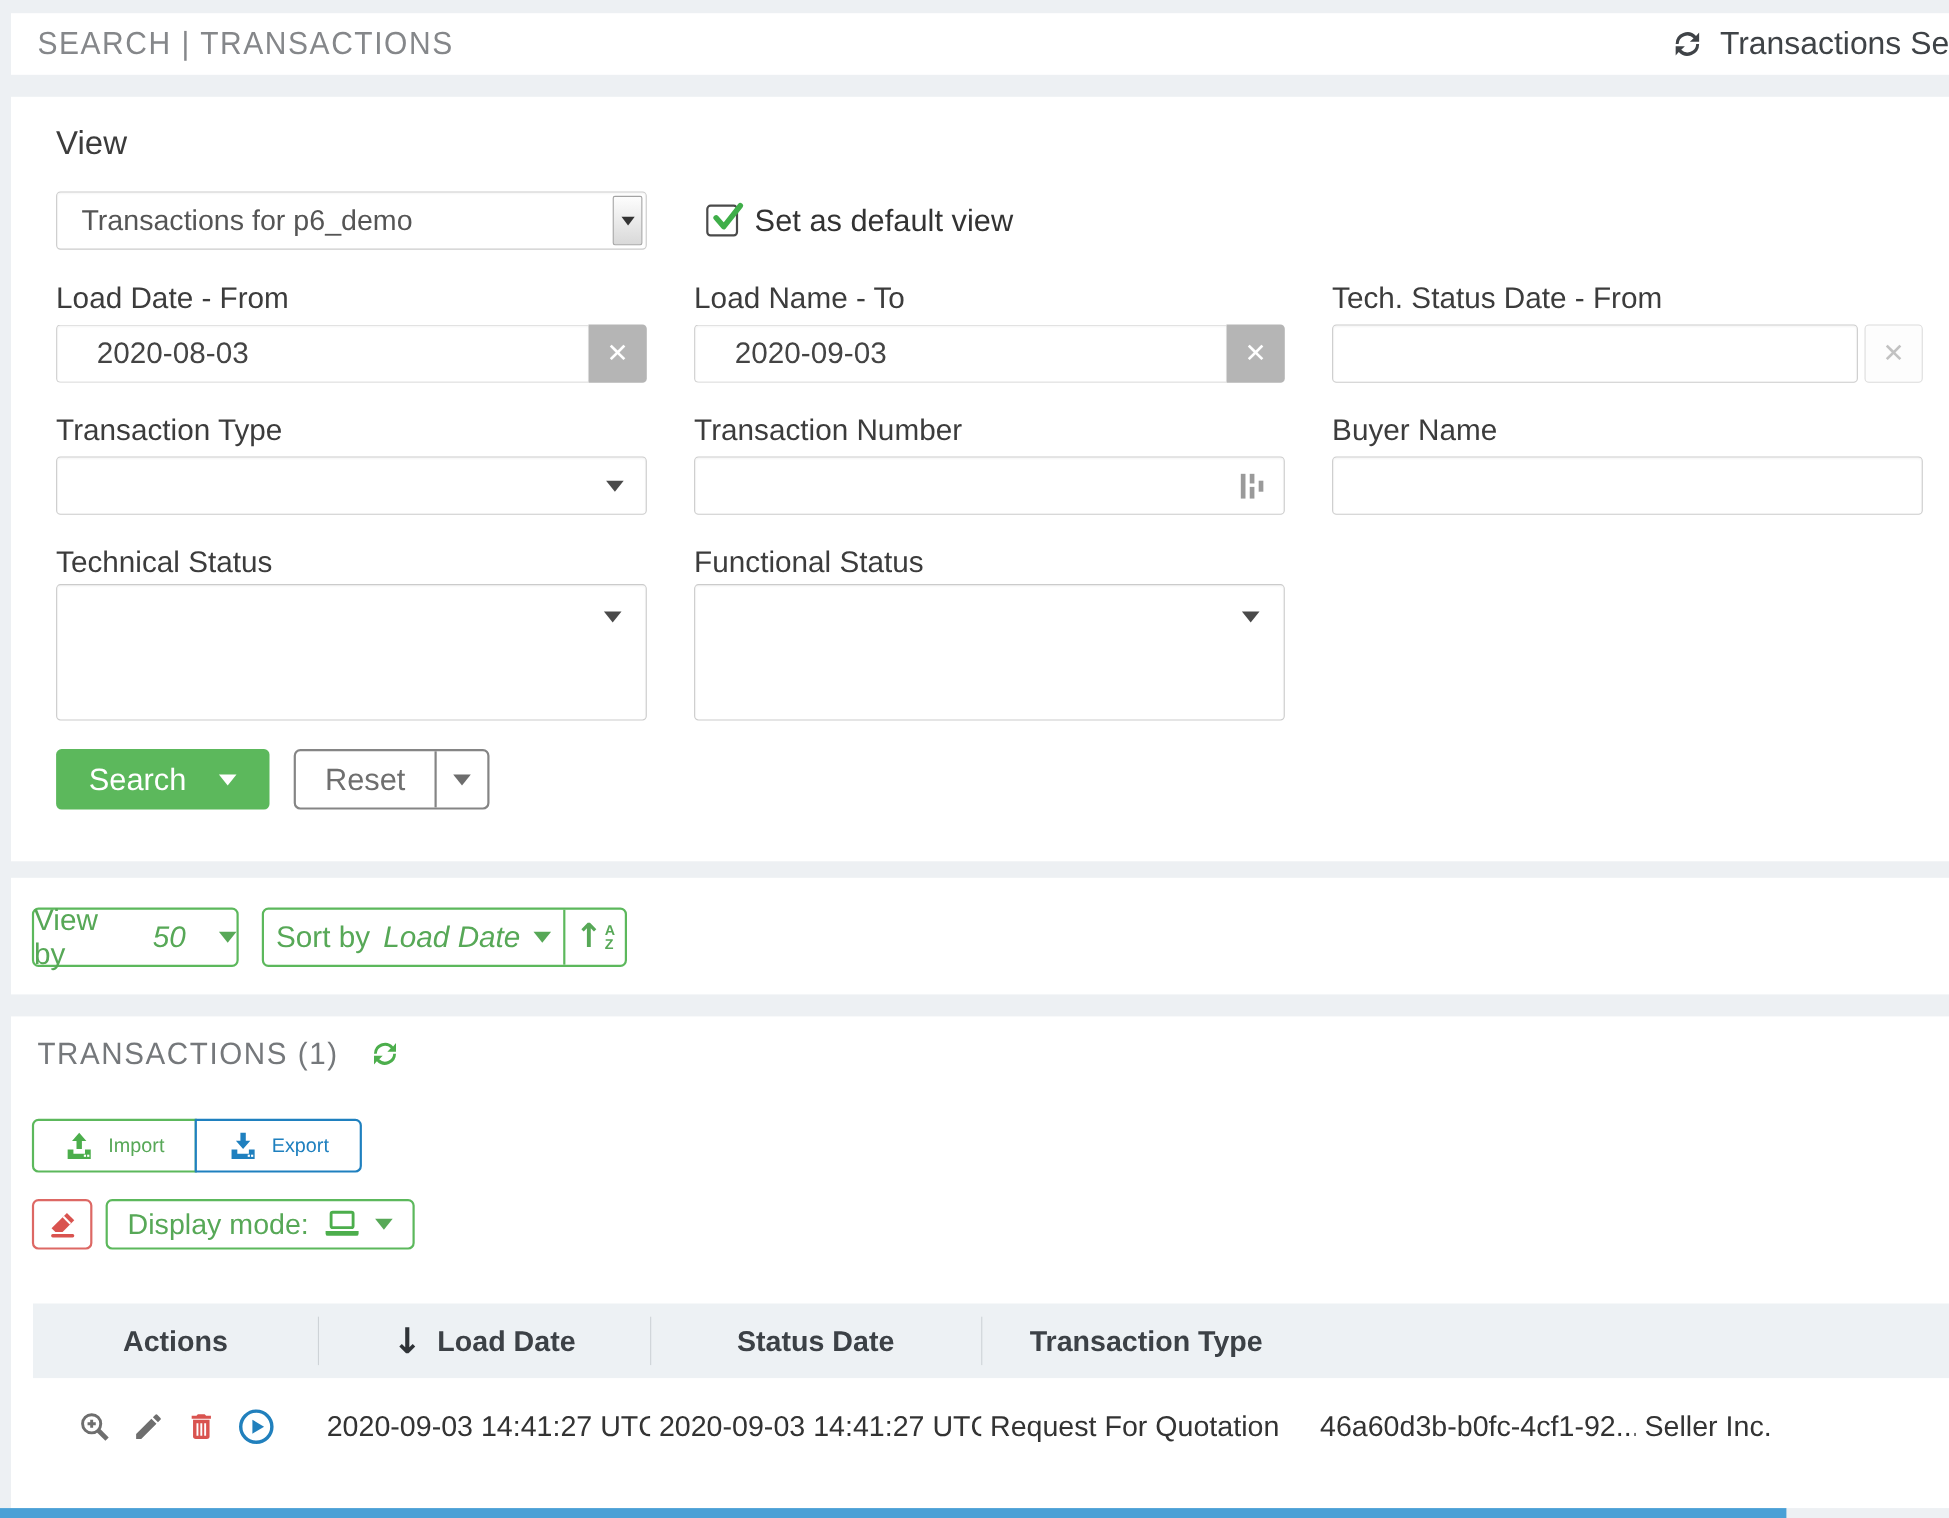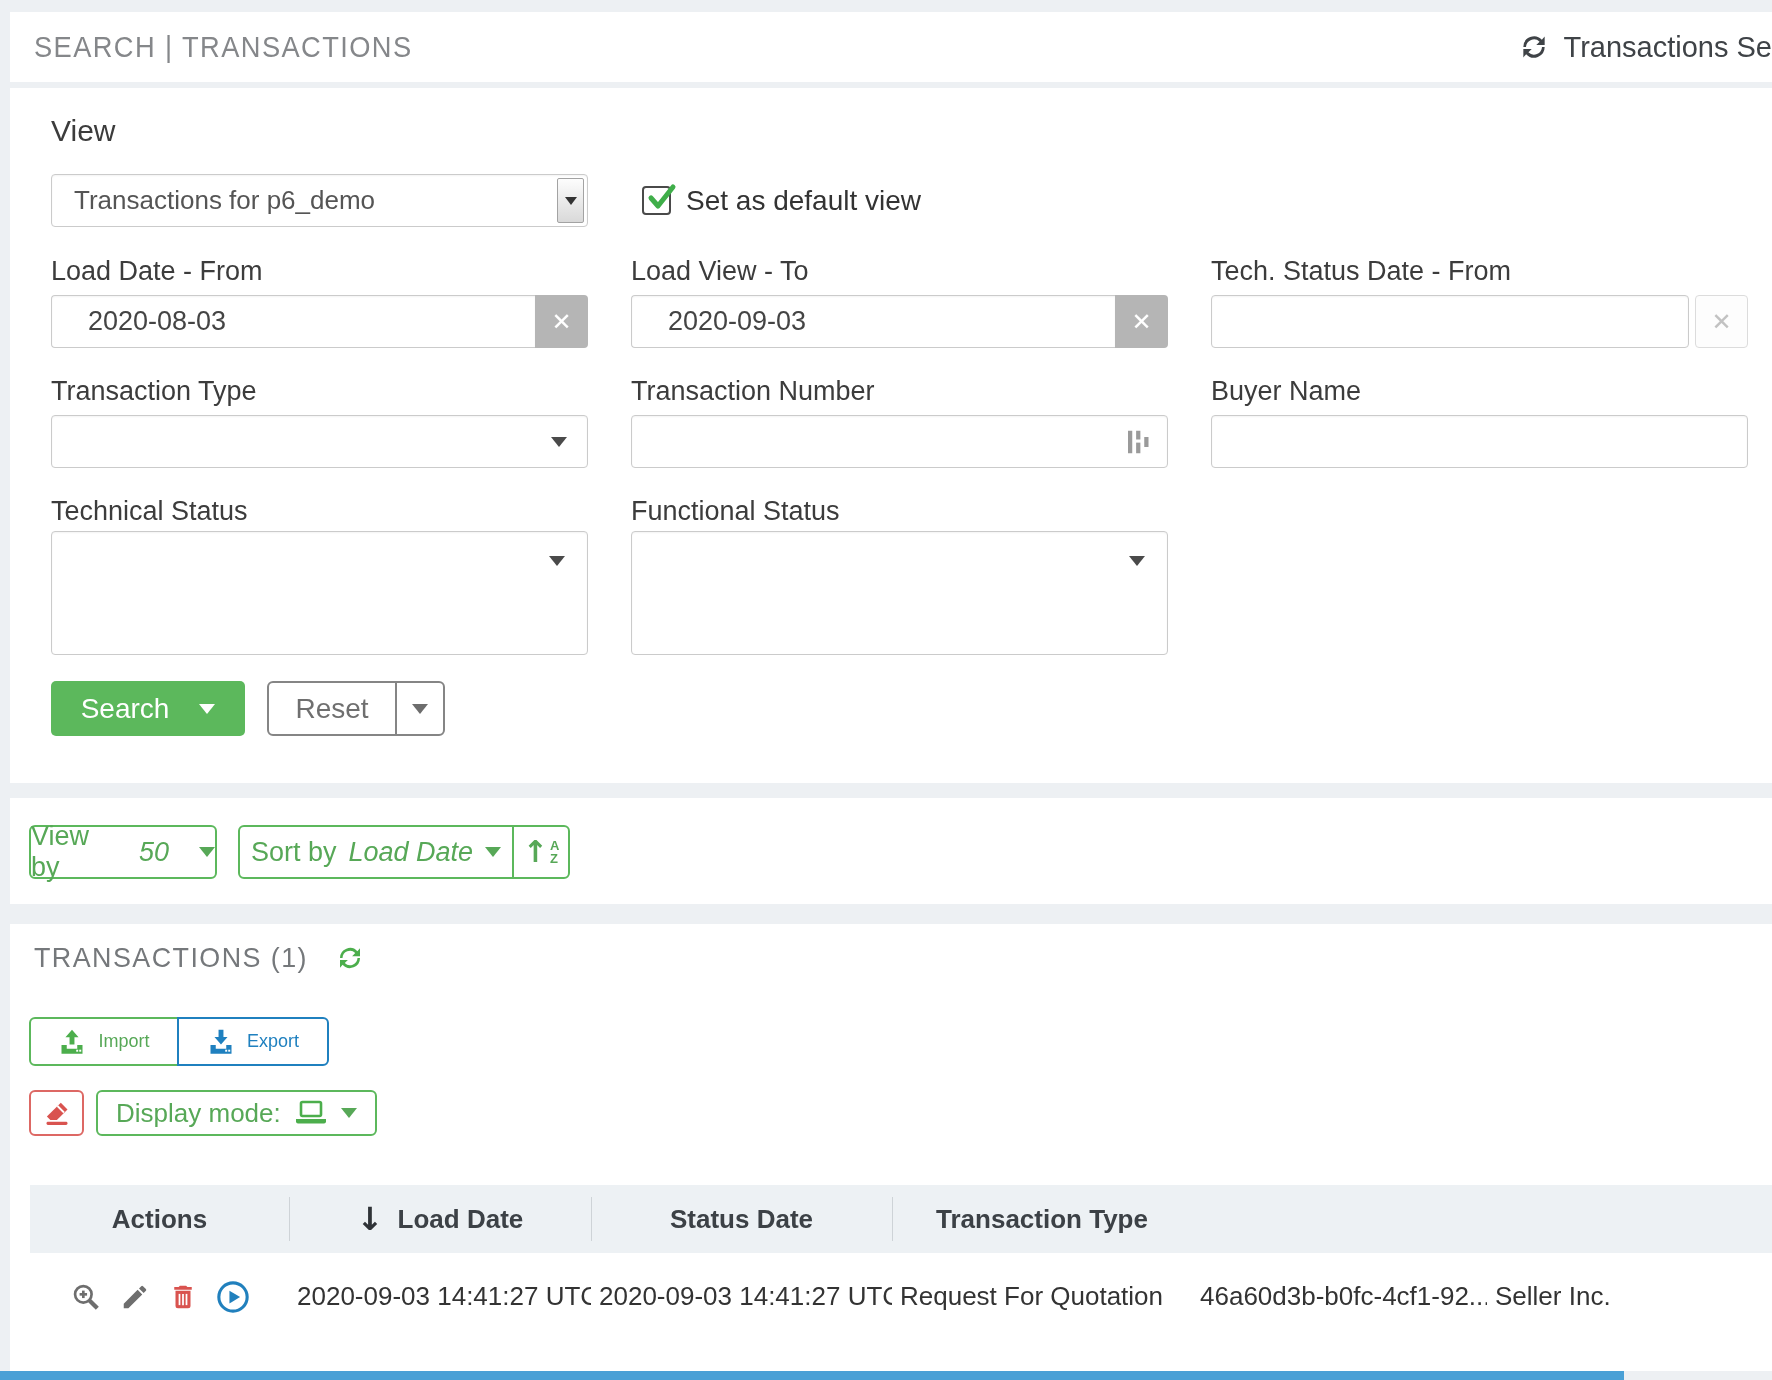--- a/index.html
+++ b/index.html
@@ -5,21 +5,21 @@
   * { box-sizing: border-box; margin: 0; padding: 0; }
   html,body { width:1772px; height:1380px; }
   body {
     background:#edf0f3;
     font-family:"Liberation Sans","DejaVu Sans",sans-serif;
     position:relative; overflow:hidden; color:#333;
   }
   .card { position:absolute; background:#fff; }
 
   
-  #header-bar { left:10px; top:12px; right:0; height:70px; display:flex; align-items:center; justify-content:space-between; }
+  #header-bar { left:10px; top:12px; right:0; height:56px; display:flex; align-items:center; justify-content:space-between; }
   .page-title { margin-left:24px; font-size:29px; letter-spacing:1.5px; color:#85878a; transform:scaleX(.94); transform-origin:left center; white-space:nowrap; }
   .header-right { display:flex; align-items:center; gap:14px; font-size:29px; color:#3f4347; white-space:nowrap; cursor:pointer; }
 
   
   #filter-card { left:10px; top:88px; right:0; height:695px; }
   .flabel { position:absolute; font-size:27px; color:#3c3c3c; white-space:nowrap; }
 
   .field, .selectbox {
     position:absolute; height:53px; background:#fff;
     border:1px solid #cbcbcb; border-radius:4px;
@@ -159,21 +159,21 @@
   </div>
 
   <div class="checkbox" style="left:632px; top:98px;">
     <svg width="34" height="34" viewBox="0 0 34 34">
       <polyline points="6,18 13,26 28,7" fill="none" stroke="#3fae49" stroke-width="5" stroke-linecap="round" stroke-linejoin="round"></polyline>
     </svg>
   </div>
   <div class="flabel" style="left:676px; top:97px; font-size:28px; color:#333;">Set as default view</div>
 
   <div class="flabel" style="left:41px;   top:168px;">Load Date - From</div>
-  <div class="flabel" style="left:621px;  top:168px;">Load View - To</div>
+  <div class="flabel" style="left:621px;  top:168px;">Load Name - To</div>
   <div class="flabel" style="left:1201px; top:168px;">Tech. Status Date - From</div>
 
   <div class="clear-group" style="left:41px; top:207px; width:537px;">
     <div class="gfield">
         <input class="fieldtext" value="2020-08-03" style="">
       </div>
     <div class="clear-btn">✕</div>
   </div>
   <div class="clear-group" style="left:621px; top:207px; width:537px;">
     <div class="gfield">

